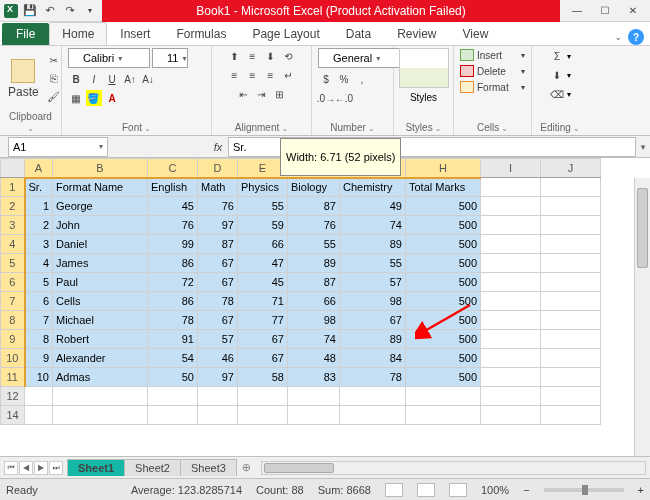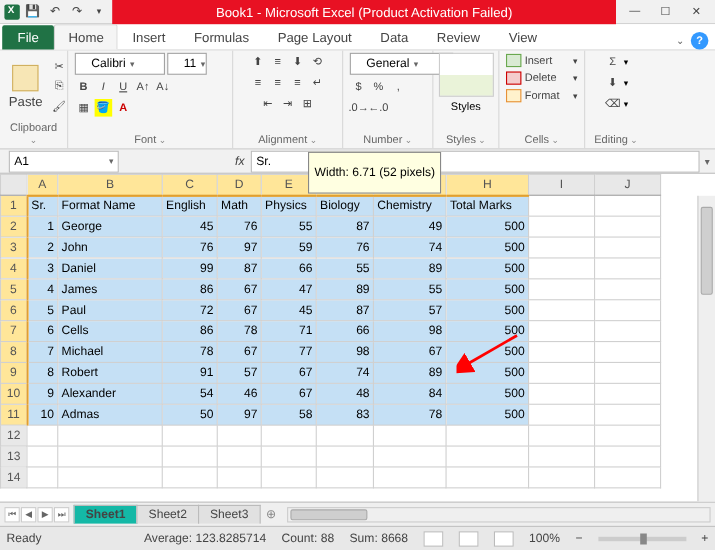--- a/index.html
+++ b/index.html
@@ -445,33 +445,20 @@
           <td class=""></td>
           <td class=""></td>
           <td class=""></td>
           <td class=""></td>
           <td class=""></td>
           <td class=""></td>
           <td class=""></td>
           <td class=""></td>
         </tr>
         <tr>
-          <td class="rowhdr">13</td>
-          <td class=""></td>
-          <td class=""></td>
-          <td class=""></td>
-          <td class=""></td>
-          <td class=""></td>
-          <td class=""></td>
-          <td class=""></td>
-          <td class=""></td>
-          <td class=""></td>
-          <td class=""></td>
-        </tr>
-        <tr>
           <td class="rowhdr">14</td>
           <td class=""></td>
           <td class=""></td>
           <td class=""></td>
           <td class=""></td>
           <td class=""></td>
           <td class=""></td>
           <td class=""></td>
           <td class=""></td>
           <td class=""></td>

